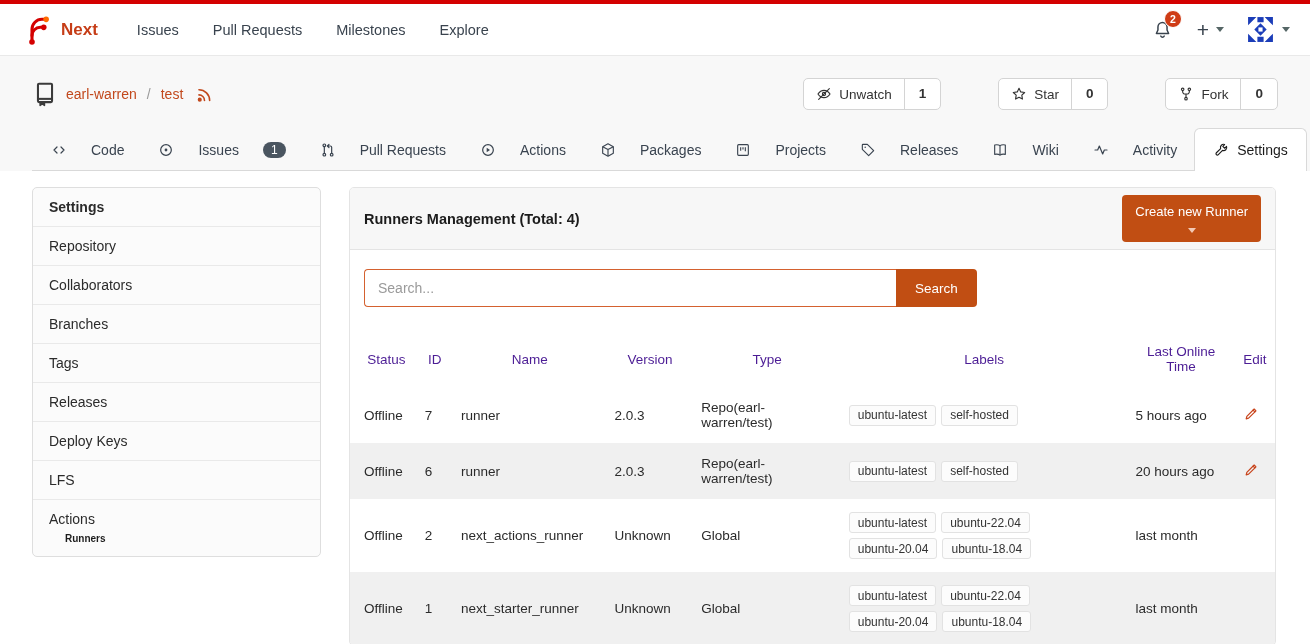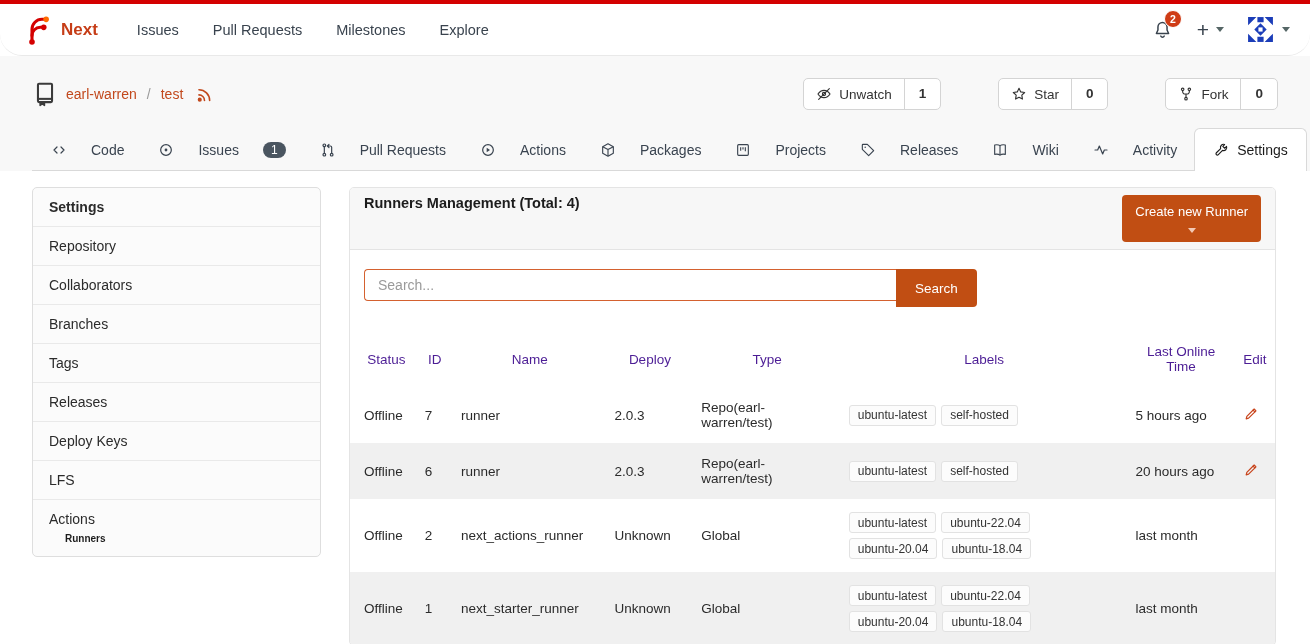--- a/index.html
+++ b/index.html
@@ -7,21 +7,21 @@
   body {
     width:1310px; height:644px; overflow:hidden;
     font-family:"Liberation Sans","DejaVu Sans",sans-serif;
     background:#ffffff; color:#212121; font-size:14px;
   }
   svg { display:block; }
 
   
   .topline { height:4px; background:#d40000; }
   .navbar { height:52px; background:#fff; border-bottom:1px solid #e9e9e9;
-            display:flex; align-items:center; padding:16px 20px;border-radius:22px; }
+            display:flex; align-items:center; padding:16px 20px; }
   .brand { display:flex; align-items:center; gap:9px; margin-right:22px; cursor:pointer; }
   .brand-name { color:#c63d17; font-weight:bold; font-size:17px; }
   .nav-link { padding:10px 17px; color:#39434e; font-size:14.5px; cursor:pointer; text-decoration:none; }
   .nav-right { margin-left:auto; display:flex; align-items:center; gap:22px; }
   .bell-wrap { position:relative; cursor:pointer; padding:2px; }
   .notif-badge { position:absolute; top:-7px; right:-7px; background:#cf3c16; color:#fff;
                  font-size:10.5px; font-weight:bold; border-radius:9px; padding:1.5px 5px;
                  border:1.5px solid #fff; line-height:1.2; }
   .plus-group, .avatar-group { display:flex; align-items:center; gap:7px; cursor:pointer; color:#39434e; }
   .plus-sign { font-size:21px; line-height:1; color:#39434e; }
@@ -58,30 +58,30 @@
              overflow:hidden; align-self:flex-start; }
   .side-item { padding:11px 16px; border-bottom:1px solid #e9e9e9; font-size:14px; color:#2b2b2b; cursor:pointer; }
   .side-item.hdr { font-weight:bold; }
   .side-group { padding:11px 16px 10px; }
   .side-group-label { color:#2b2b2b; cursor:pointer; }
   .side-sub { padding:6px 0 2px 16px; font-size:10px; }
   .side-sub.active { font-weight:bold; color:#1c1c1c; }
   .side-sub.muted { color:#8a8a8a; }
 
   .main { flex:1; border:1px solid #e4e4e4; border-radius:5px; overflow:hidden; align-self:flex-start; }
-  .panel-header { display:flex; justify-content:space-between; 
+  .panel-header { display:flex; justify-content:space-between; align-items:center;
                   background:#f7f7f7; border-bottom:1px solid #e4e4e4; padding:7px 14px; }
   .panel-title { font-weight:bold; font-size:14.5px; color:#1c1c1c; }
   .create-btn { background:#c14e13; color:#fff; border:none; border-radius:4px; padding:9px 13px;
                 font-size:13px; display:flex; align-items:center; gap:9px; cursor:pointer;
                 font-family:inherit;flex-direction:column; }
   .create-btn .caret { border-top-color:#f3c9b5; }
 
   .search-row { display:flex; padding:19px 14px 24px; background:#fff; }
-  .search-input { width:532px; height:32px; border:1px solid #d4612f; border-right:none;
+  .search-input { width:532px; height:38px; border:1px solid #d4612f; border-right:none;
                   border-radius:4px 0 0 4px; padding:0 13px; font-size:14px; outline:none;
                   font-family:inherit; color:#8b5cf6; }
   .search-input::placeholder { color:#9a9a9a; }
   .search-btn { height:38px; background:#c14e13; color:#fff; border:none; border-radius:0 4px 4px 0;
                 padding:0 19px; font-size:13.5px; cursor:pointer; font-family:inherit; }
 
   table.runners { width:100%; border-collapse:collapse; font-size:13.5px; }
   .runners th { text-align:center; font-weight:normal; color:#4c1d95; padding:13px 8px; vertical-align:middle; }
   .runners td { padding:13px 8px; color:#2b2b2b; vertical-align:middle; }
   .runners th:first-child, .runners td:first-child { padding-left:14px; }
@@ -333,21 +333,21 @@
       <input class="search-input" type="text" placeholder="Search..." style="">
       <button class="search-btn">Search</button>
     </div>
 
     <table class="runners">
       <thead>
         <tr>
           <th class="col-status">Status</th>
           <th class="col-id">ID</th>
           <th class="col-name">Name</th>
-          <th class="col-version">Deploy</th>
+          <th class="col-version">Version</th>
           <th class="col-type">Type</th>
           <th class="col-labels">Labels</th>
           <th class="col-last">Last Online Time</th>
           <th class="col-edit">Edit</th>
         </tr>
       </thead>
       <tbody>
         <tr>
           <td>Offline</td>
           <td>7</td>

